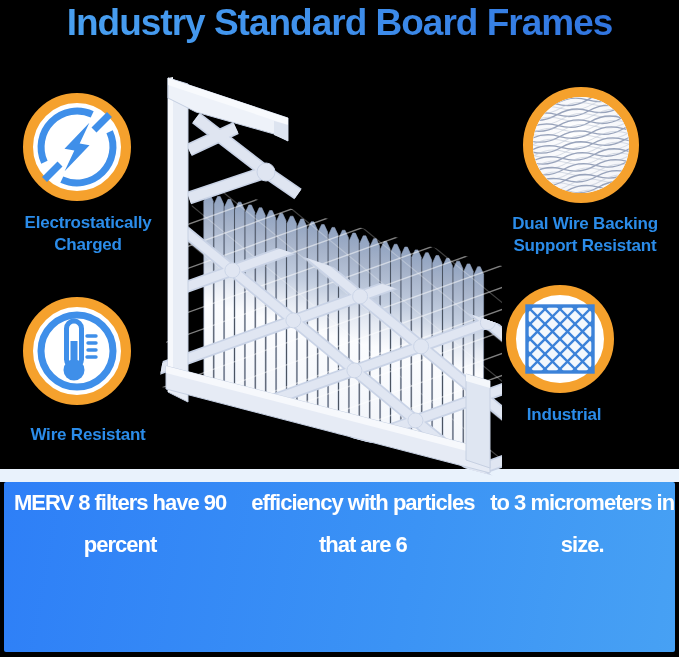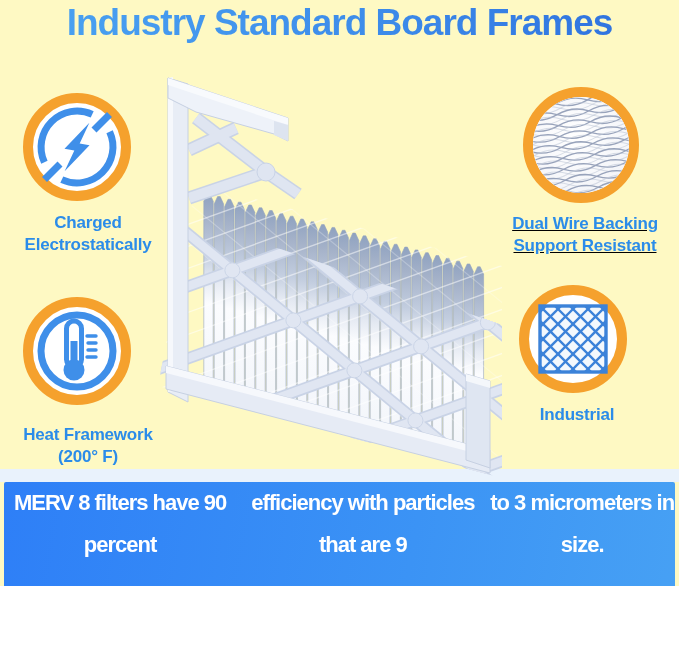--- a/index.html
+++ b/index.html
@@ -1,17 +1,17 @@
 <!DOCTYPE html>
 <html><head>
 <meta charset="utf-8">
 <style>
   html,body{margin:0;padding:0;background:#ffffff;}
   .page{
-    position:relative;width:679px;height:586px;overflow:hidden;background:#fef9c3;
+    position:relative;width:679px;height:657px;overflow:hidden;background:#000000;
     font-family:"Liberation Sans",sans-serif;
   }
   .title{
     position:absolute;top:0;left:0;width:100%;margin:0;text-align:center;
     font-size:37px;font-weight:bold;letter-spacing:-1px;line-height:46px;
     background:linear-gradient(90deg,#4ba4f2 0%,#3d8cea 55%,#2d6edd 100%);
     -webkit-background-clip:text;background-clip:text;color:transparent;
     -webkit-text-fill-color:transparent;
   }
   .feature{position:absolute;text-align:center;}
@@ -24,21 +24,21 @@
   .b116{width:116px;height:116px;}
   .shift-l{left:-11px;}
   .shift-s{left:-4px;}
   .feature-label{
     color:#2b8ce9;font-weight:bold;font-size:17px;line-height:22px;letter-spacing:-0.2px;
   }
   .feature-label span{display:block;}
   .f1{left:3px;top:93px;width:170px;}
   .f2{left:495px;top:87px;width:180px;text-decoration:underline;}
   .f3{left:3px;top:297px;width:170px;}
-  .f4{left:492px;top:285px;width:170px;text-align:center;}
+  .f4{left:479px;top:285px;width:170px;text-align:center;}
   .f1 .feature-label{margin-top:11px;}
   .f2 .feature-label{margin-top:10px;}
   .f3 .feature-label{margin-top:19px;}
   .f4 .feature-label{margin-top:11px;}
   .bottom-tint{position:absolute;left:0;top:469px;width:100%;height:13px;background:#e9f2fc;}
   .filter-art{position:absolute;left:0;top:0;pointer-events:none;}
   .banner{
     position:absolute;left:4px;right:4px;top:482px;height:170px;border-radius:2px;
     background:linear-gradient(100deg,#2e7ff7 0%,#3b93f5 60%,#47a1f4 100%);
     display:flex;flex-direction:row;justify-content:center;
@@ -58,22 +58,22 @@
     <div class="badge b108 shift-l">
       <svg width="108" height="108" viewBox="-54 -54 108 108">
         <path d="M 32.6 -15.2 A 36 36 0 0 1 -15.2 32.6" fill="none" stroke="#3f8fe9" stroke-width="7"></path>
         <path d="M -32.6 15.2 A 36 36 0 0 1 15.2 -32.6" fill="none" stroke="#3f8fe9" stroke-width="7"></path>
         <line x1="17" y1="-17" x2="32.5" y2="-32.5" stroke="#3f8fe9" stroke-width="7"></line>
         <line x1="-17" y1="17" x2="-32.5" y2="32.5" stroke="#3f8fe9" stroke-width="7"></line>
         <polygon points="8,-26 -12,4 -2,4 -8,26 12,-4 2,-4" fill="#3f8fe9" transform="rotate(10)"></polygon>
       </svg>
     </div>
     <div class="feature-label">
+      <span>Electrostatically</span>
       <span>Charged</span>
-      <span>Electrostatically</span>
     </div>
   </div>
 
   <div class="feature f2">
     <div class="badge b116 shift-s">
       <svg width="116" height="116" viewBox="-58 -58 116 116">
         <defs>
           <clipPath id="meshClip">
               <circle cx="0" cy="0" r="48"></circle>
             </clipPath>
@@ -141,22 +141,21 @@
         <circle cx="-3" cy="19" r="10.5" fill="#3f8fe9"></circle>
         <g stroke="#3f8fe9" stroke-width="3.4" stroke-linecap="round">
           <line x1="10" y1="-15" x2="19" y2="-15"></line>
           <line x1="11" y1="-8" x2="19" y2="-8"></line>
           <line x1="11" y1="-1" x2="19" y2="-1"></line>
           <line x1="10" y1="6" x2="19" y2="6"></line>
         </g>
       </svg>
     </div>
     <div class="feature-label">
-      <span>Heat Framework</span>
-      <span>(200° F)</span>
+      <span>Wire Resistant</span>
     </div>
   </div>
 
   <div class="feature f4">
     <div class="badge b108 shift-s">
       <svg width="108" height="108" viewBox="-54 -54 108 108">
         <defs>
             <clipPath id="gridClip">
               <rect x="-33" y="-33" width="66" height="66"></rect>
             </clipPath>
@@ -337,17 +336,17 @@
 
     <polygon points="166,366 490,450 490,473 166,389" fill="#e6ebf5" stroke="#c6d0e2" stroke-width="1"></polygon>
     <polygon points="166,366 490,450 490,457 166,373" fill="#f6f8fc"></polygon>
 
     <polygon points="466,374 490,381 490,468 466,460" fill="#dfe6f2" stroke="#c6d0e2" stroke-width="1"></polygon>
     <polygon points="466,374 490,381 490,388 466,381" fill="#f4f7fb"></polygon>
   </svg>
 
   <div class="banner">
     <span>MERV 8 filters have 90 percent</span>
-    <span>efficiency with particles that are 9</span>
+    <span>efficiency with particles that are 6</span>
     <span>to 3 micrometers in size.</span>
   </div>
 
 </div>
 
 </body></html>

